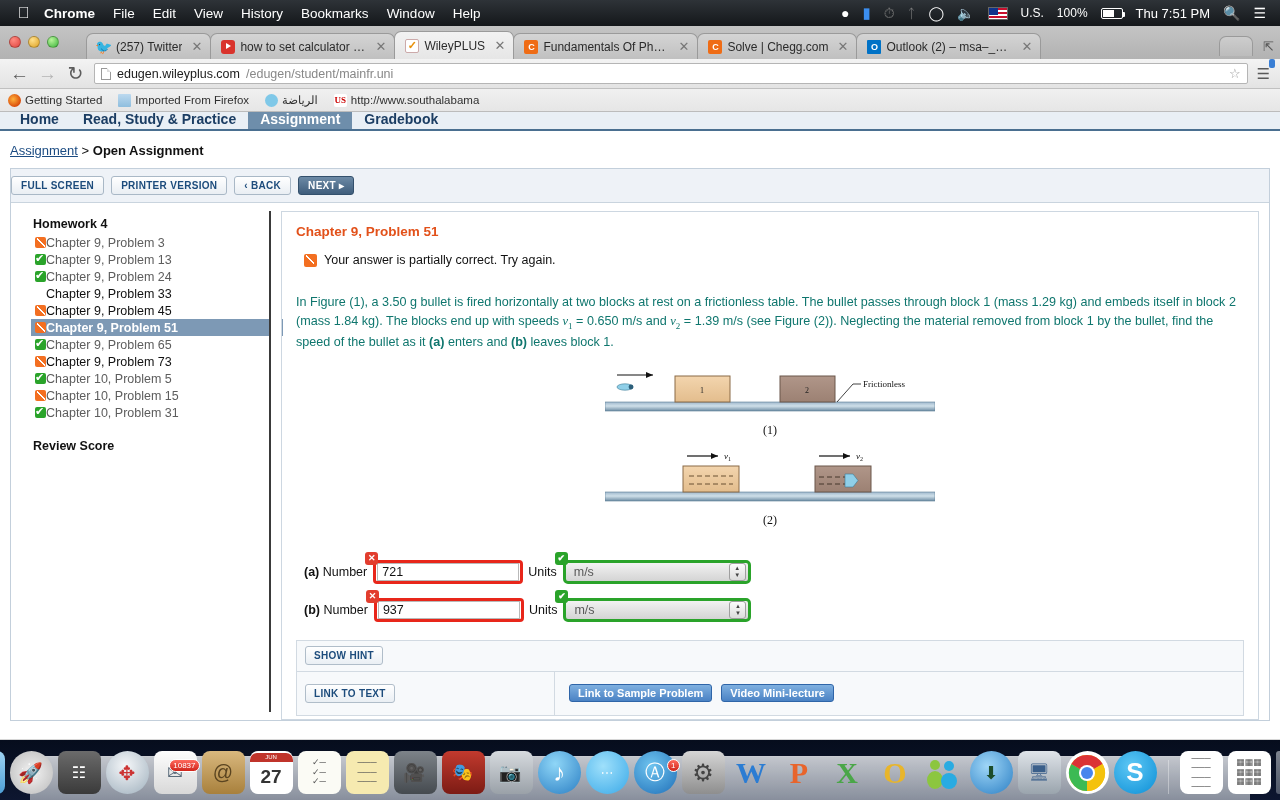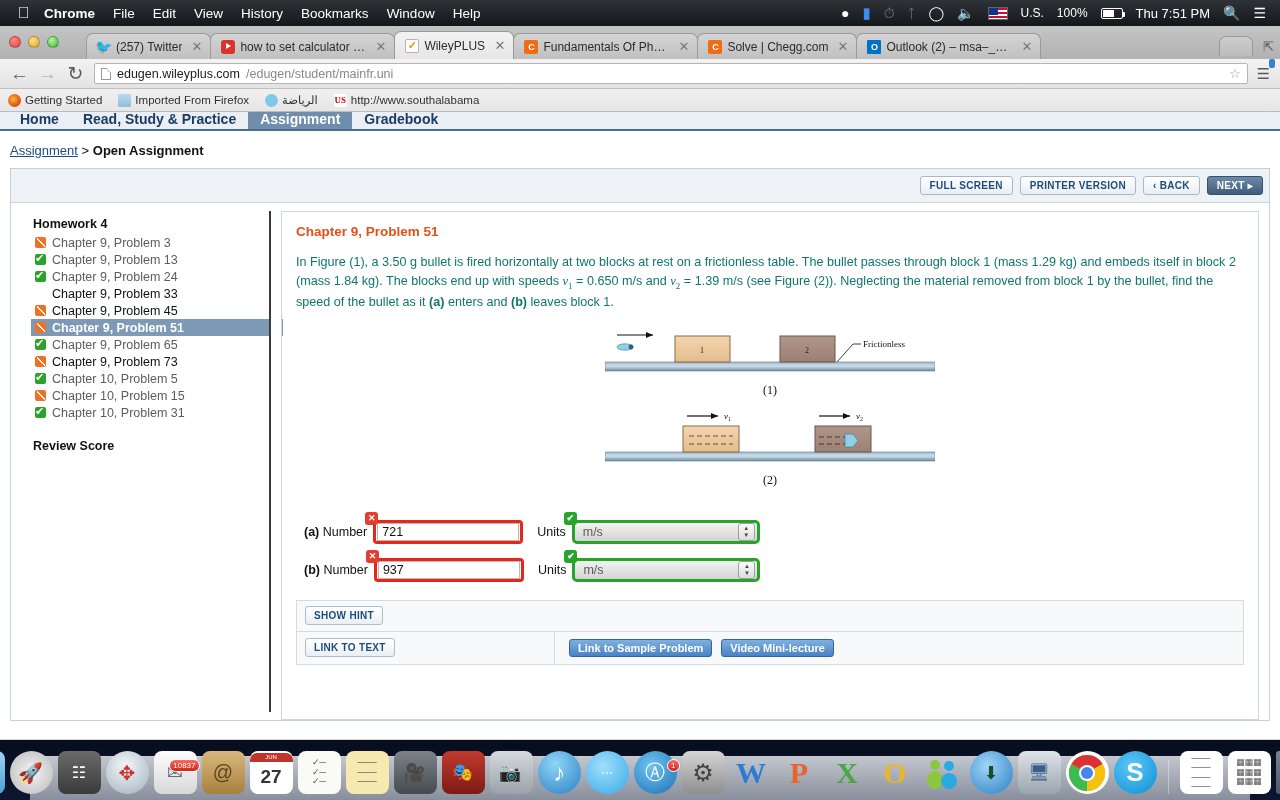--- a/index.html
+++ b/index.html
@@ -123,37 +123,37 @@
   #breadcrumb { padding: 12px 0 10px 10px; font-size: 13px; color: #111; }
   #breadcrumb a { color: #1b4b82; text-decoration: underline; }
   #breadcrumb b { font-weight: bold; }
 
   #shell {
     margin: 0 10px; border: 1px solid #c3cfdb; background: #fff;
     height: 553px; display: flex; flex-direction: column;
   }
   #shelltop {
     height: 34px; background: #eef2f7; border-bottom: 1px solid #c9d4de;
-    display: flex; align-items: center; justify-content: flex-end; padding-right: 6px; gap: 7px;
+    display: flex; align-items: center; padding-right: 6px; gap: 7px;
   }
   .wbtn {
     font-size: 10px; font-weight: bold; letter-spacing: .3px; color: #1d4c7c;
     background: linear-gradient(#ffffff, #e9eef3);
     border: 1px solid #a9b8c6; border-radius: 3px; padding: 3px 9px;
   }
   .wbtn.dark {
     background: linear-gradient(#6c8aa6, #3f5d7b); color: #fff; border-color: #33506c;
   }
 
   #body { flex: 1; display: flex; overflow: hidden; }
 
   
   #sidebar { width: 258px; padding: 14px 0 0 22px; background: #fff; font-size: 12.5px; }
   #sidebar h3 { font-size: 12.5px; color: #111; margin-bottom: 3px; }
-  .pitem { display: flex; align-items: center; gap: 6px; height: 17px; color: #5d5d5d; padding-left: 2px; }
+  .pitem { display: flex; align-items: center; height: 17px; color: #5d5d5d; padding-left: 2px; }
   .pitem.sel { background: #7d99b5; color: #fff; font-weight: bold; margin-left: -2px; padding-left: 4px; width: 252px;}
   .mark { width: 11px; height: 11px; border-radius: 2px; flex: 0 0 11px; position: relative; }
   .mark.partial { background: #f36f21; }
   .mark.partial:after {
     content: ""; position: absolute; left: 1.5px; top: 1px; width: 8px; height: 9px;
     background: linear-gradient(to top right, transparent 44%, #fff 44%, #fff 56%, transparent 56%);
   }
   .mark.correct { background: #2aa32a; }
   .mark.correct:after {
     content: "✔"; position: absolute; left: 0; top: -2px; font-size: 11px; color: #fff; line-height: 13px;
@@ -190,38 +190,38 @@
   .badge.bad { background: #e23d2e; }
   .badge.good { background: #2aa32a; }
   .numfield {
     width: 150px; height: 24px; border: 3px solid #e8261a; border-radius: 4px;
     background: #fff; display: flex; align-items: center;
   }
   .numfield input {
     border: 1px solid #b9b9b9; margin: 1px; width: 100%; height: 100%;
     font-size: 12.5px; font-family: "Liberation Sans", sans-serif; padding: 0 4px; color: #111; outline: none;
   }
-  .unitslab { margin: 0 6px 0 14px; color: #111; }
+  .unitslab { margin: 0 6px 0 5px; color: #111; }
   .selwrap { position: relative; }
   .selbox {
     width: 188px; height: 24px; border: 3px solid #2aa32a; border-radius: 5px;
     background: linear-gradient(#f2f2f2, #d4d4d4);
     display: flex; align-items: center; padding-left: 8px;
     font-size: 12.5px; color: #5a5a5a;
   }
   .spin {
     margin-left: auto; margin-right: 2px; width: 17px; height: 18px;
     background: linear-gradient(#fcfcfc, #dcdcdc); border: 1px solid #9f9f9f; border-radius: 3px;
     display: flex; flex-direction: column; align-items: center; justify-content: center; gap: 1px; color: #444;
   }
   .spin i { font-style: normal; font-size: 6px; line-height: 6px; }
 
   
   #hintbar { border: 1px solid #d2dae2; border-bottom: none; background: #f7f9fb; height: 31px; display: flex; align-items: center; padding-left: 8px; margin-top: 18px; }
-  #linkbar { border: 1px solid #d2dae2; background: #f7f9fb; height: 34px; display: flex; align-items: center; }
+  #linkbar { border: 1px solid #d2dae2; background: #f7f9fb; height: 45px; display: flex; align-items: center; }
   #linkbar .lft { width: 258px; border-right: 1px solid #d2dae2; height: 100%; display: flex; align-items: center; padding-left: 8px; }
   #linkbar .rgt { flex: 1; display: flex; align-items: center; gap: 9px; padding-left: 14px; }
   .gbtn { font-size: 10px; font-weight: bold; color: #1d4c7c; background: linear-gradient(#ffffff, #eaeff4);
           border: 1px solid #b0bdc9; border-radius: 3px; padding: 3px 8px; letter-spacing: .3px; }
   .bluebtn { font-size: 11px; font-weight: bold; color: #fff; background: linear-gradient(#7fb0e0, #4a82c4);
              border: 1px solid #2f65a8; border-radius: 3px; padding: 2px 8px; }
 
   
   #dock {
     position: absolute; top: 740px; left: 0; width: 1280px; height: 60px;
@@ -462,20 +462,24 @@
         </div>
 
         <div class="splitter"></div>
         <div class="splitgap"></div>
 
         <div id="main">
           <div id="panel">
 
             <div id="ptitle">Chapter 9, Problem 51</div>
 
+            <div id="feedback">
+              <span class="mark partial" style="width:13px;height:13px;flex:0 0 13px"></span>
+              <span>Your answer is partially correct.  Try again.</span>
+            </div>
 
             <div id="ptext"><span>In Figure (1), a 3.50 g bullet is fired horizontally at two blocks at rest on a frictionless table. The bullet passes through block 1 (mass 1.29 kg) and embeds itself in block 2 (mass 1.84 kg). The blocks end up with speeds </span><span class="vv"><span>v</span><sub>1</sub></span><span> = 0.650 m/s and </span><span class="vv"><span>v</span><sub>2</sub></span><span> = 1.39 m/s (see Figure (2)). Neglecting the material removed from block 1 by the bullet, find the speed of the bullet as it </span><b>(a)</b><span> enters and </span><b>(b)</b><span> leaves block 1.</span></div>
 
             <div class="figwrap">
               <svg width="330" height="50" viewBox="0 0 330 50">
                 <defs>
                   <linearGradient id="tbl" x1="0" y1="0" x2="0" y2="1">
                     <stop offset="0" stop-color="#9fb8cc"></stop>
                       <stop offset="45%" stop-color="#cfdfe9"></stop>
                       <stop offset="100%" stop-color="#6d8ca3"></stop>

